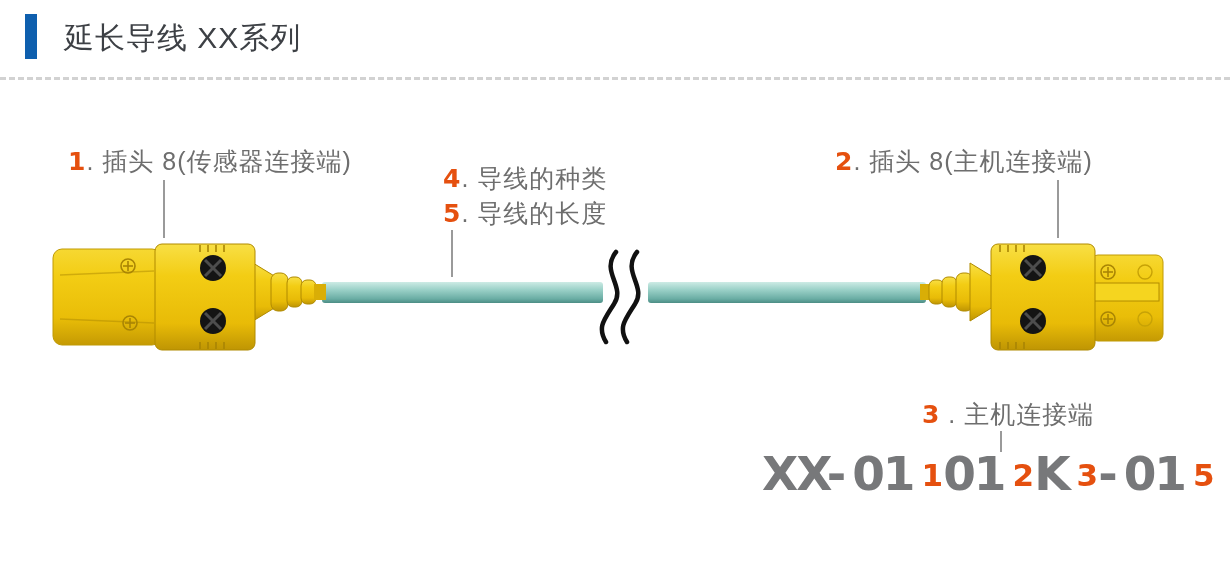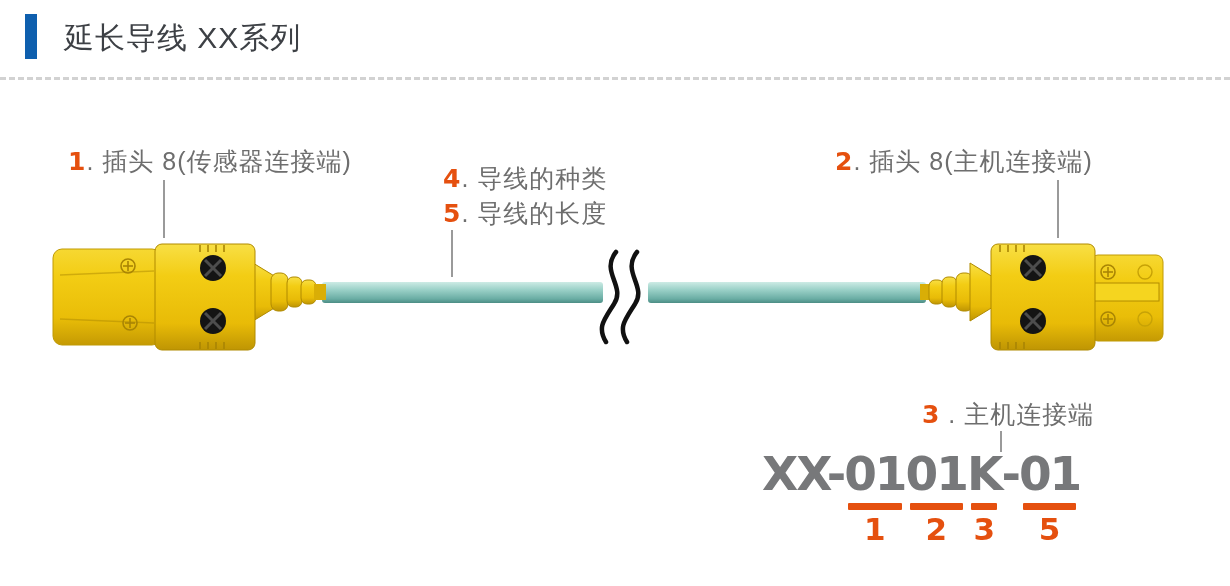--- a/index.html
+++ b/index.html
@@ -24,21 +24,21 @@
   #leader-plug1{left:163px;top:180px;height:58px;}
   #leader-wire{left:451px;top:230px;height:47px;}
   #leader-plug2{left:1057px;top:180px;height:58px;}
   #leader-tc{left:1000px;top:431px;height:21px;}
 
   
   #cable-svg{position:absolute;left:40px;top:235px;}
 
   
   .model-code{position:absolute;left:762px;top:451px;display:flex;align-items:flex-start;}
-  .seg{display:flex;flex-direction:column;align-items:center;}
+  .seg{display:flex;align-items:center;}
   .seg-text{font-family:"DejaVu Sans",sans-serif;font-weight:bold;font-size:47px;line-height:46px;
             color:#77787a;letter-spacing:-2px;white-space:pre;}
   .seg-bar{align-self:stretch;height:7px;margin:6px 4px 0;background:#e5500f;border-radius:1px;}
   .seg.bar-hidden .seg-bar{background:transparent;}
   .seg-num{font-family:"DejaVu Sans",sans-serif;font-weight:bold;font-size:31px;line-height:33px;
            margin-top:3px;color:#e5500f;}
 </style>
 </head>
 <body>
 

